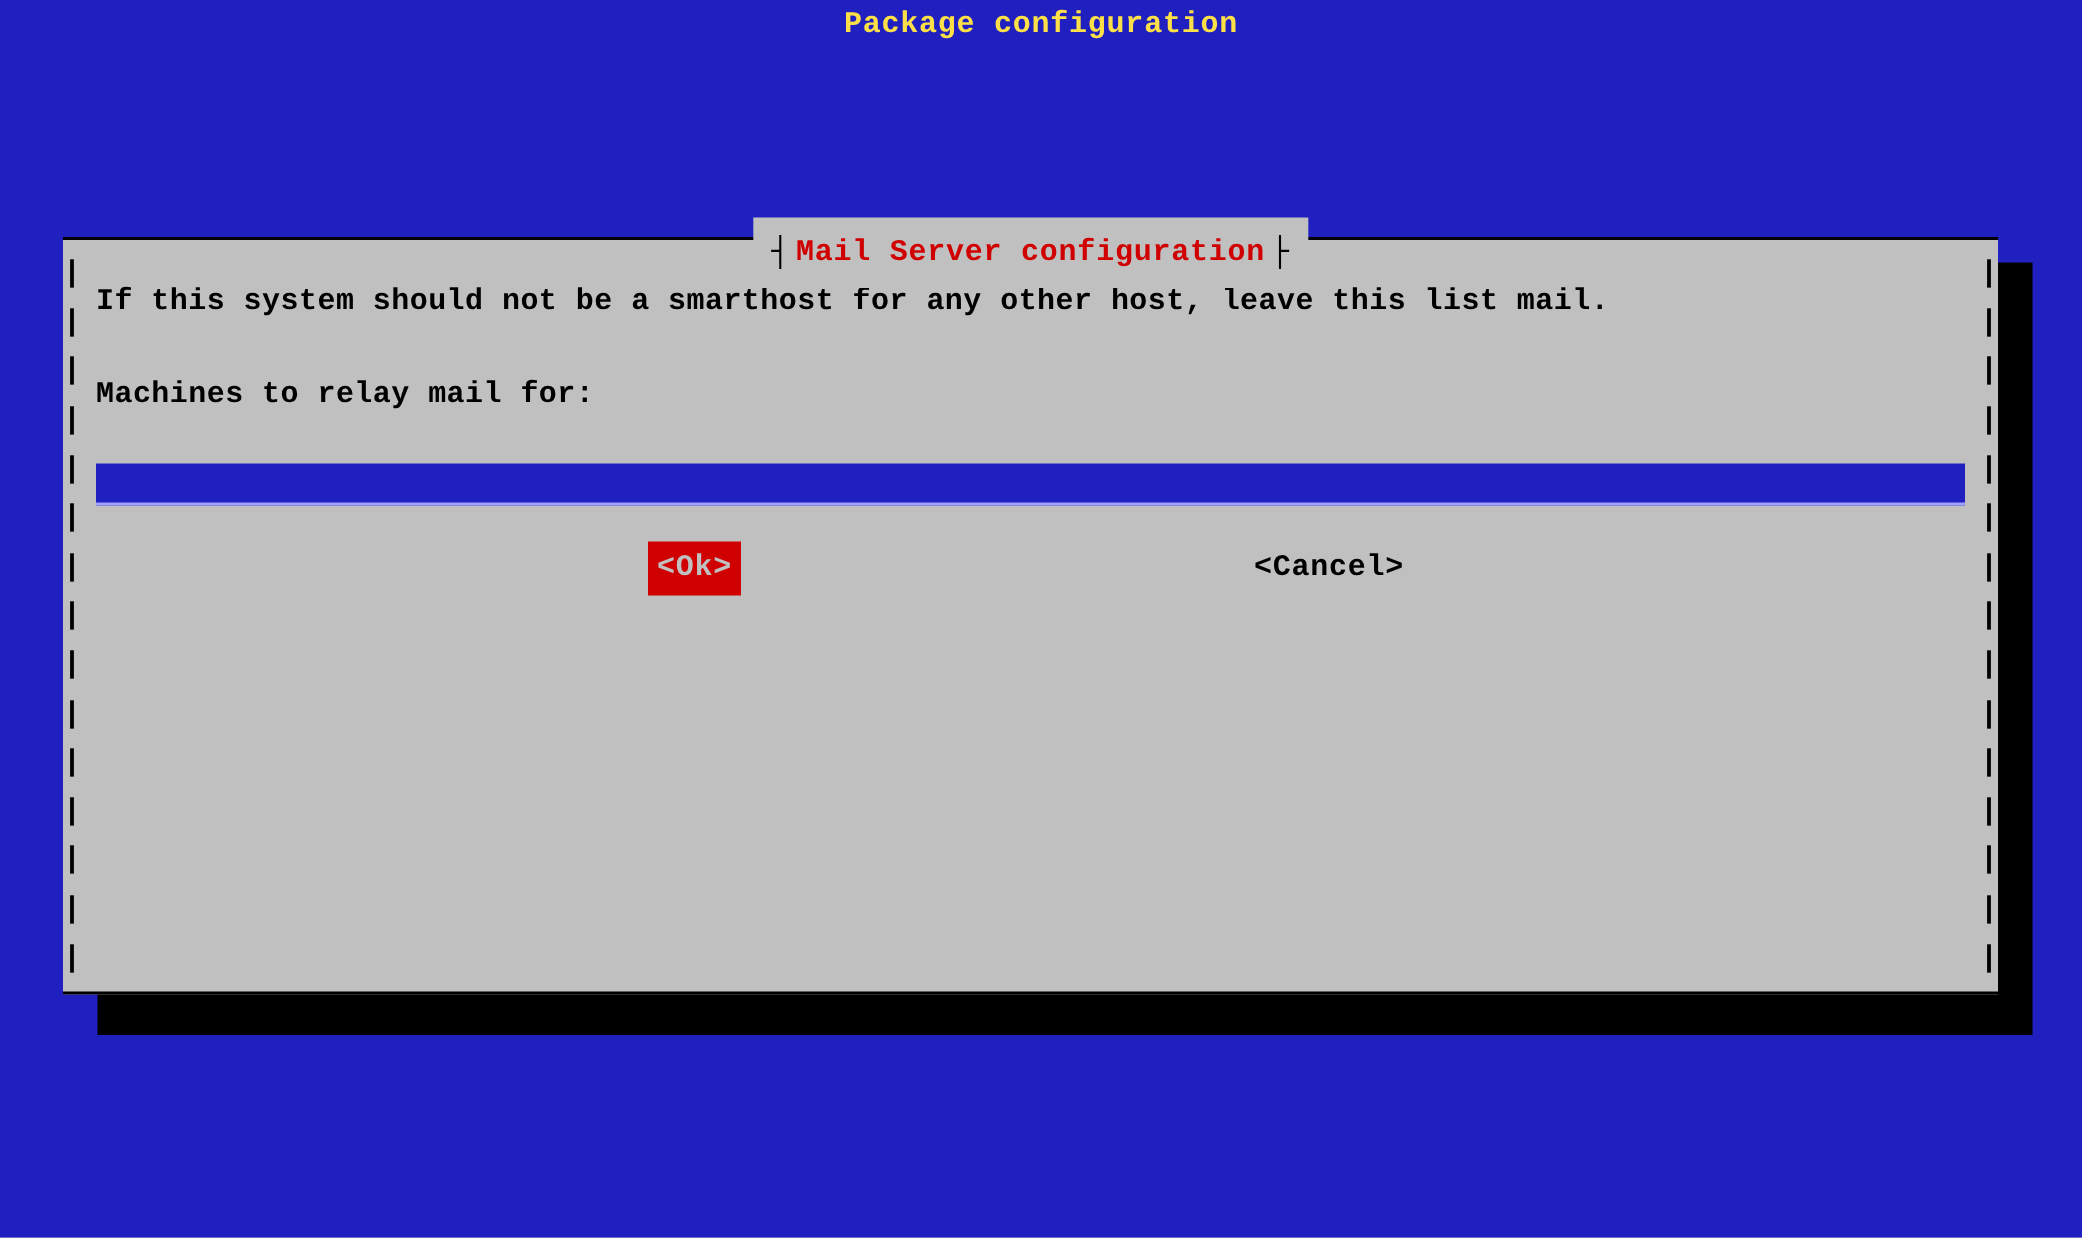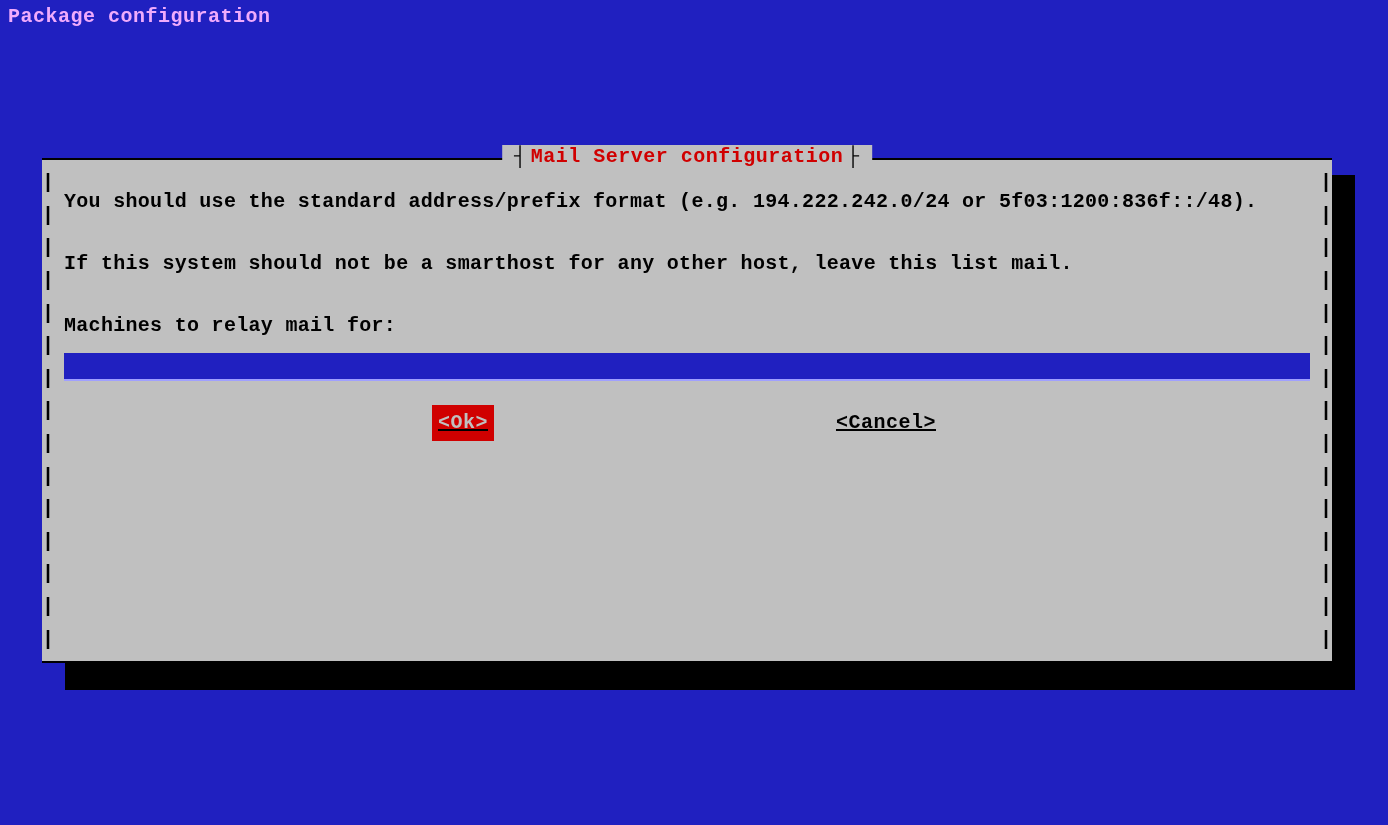--- a/index.html
+++ b/index.html
@@ -11,23 +11,24 @@
       background: #2020c0;
       width: 1388px;
       height: 825px;
       font-family: 'Courier New', Courier, monospace;
       font-size: 20px;
       font-weight: bold;
       overflow: hidden;
       position: relative;
     }
     .header {
-      color: #f0abfc;
+      color: #fde047;
       padding: 5px 8px;
       letter-spacing: 0.5px;
+      text-align: center;
     }
     .dialog-shadow {
       position: absolute;
       top: 175px;
       left: 65px;
       width: 1290px;
       height: 515px;
       background: #000000;
     }
     .dialog {
@@ -77,60 +78,59 @@
     .vbar {
       height: 18px;
     }
     .dialog-title {
       position: absolute;
       top: -13px;
       left: 50%;
       transform: translateX(-50%);
       background: #c0c0c0;
       color: #d00000;
-      padding: 0 8px;
+      padding: 12px 8px;
       white-space: nowrap;
       font-weight: bold;
       letter-spacing: 0.5px;
     }
     .title-bracket {
       color: #000;
       margin: 0 4px;
     }
     .content {
       padding: 28px 22px 10px 22px;
       color: #000;
       line-height: 1.6;
       letter-spacing: 0.3px;
     }
     .para {
       margin-bottom: 30px;
     }
     .prompt-label {
-      margin-bottom: 8px;
+      margin-bottom: 26px;
     }
     .input-field {
       width: 100%;
       height: 28px;
       background: #2020c0;
       color: #c0c0c0;
       border: none;
       outline: none;
       font-family: inherit;
       font-size: inherit;
       padding: 0 4px;
       border-bottom: 2px solid #a0a0ff;
       margin-bottom: 24px;
     }
     .buttons {
       display: flex;
       justify-content: space-around;
       padding: 0 200px;
       color: #000;
-      text-decoration: underline;
     }
     .btn {
       padding: 2px 6px;
       cursor: pointer;
       letter-spacing: 0.5px;
     }
     .btn-ok {
       background: #d00000;
       color: #c0c0c0;
     }
@@ -185,21 +185,20 @@
       <div class="vbar">|</div>
         <div class="vbar">|</div>
         <div class="vbar">|</div>
     </div>
 
     <div class="dialog-title">
       <span class="title-bracket">┤</span><span>Mail Server configuration</span><span class="title-bracket">├</span>
     </div>
 
     <div class="content">
-      <div class="para">You should use the standard address/prefix format (e.g. 194.222.242.0/24 or 5f03:1200:836f::/48).</div>
       <div class="para">If this system should not be a smarthost for any other host, leave this list mail.</div>
       <div class="prompt-label">Machines to relay mail for:</div>
       <input type="text" class="input-field" value="" style="">
       <div class="buttons">
         <span class="btn btn-ok">&lt;Ok&gt;</span>
         <span class="btn">&lt;Cancel&gt;</span>
       </div>
     </div>
   </div>
 </div>

